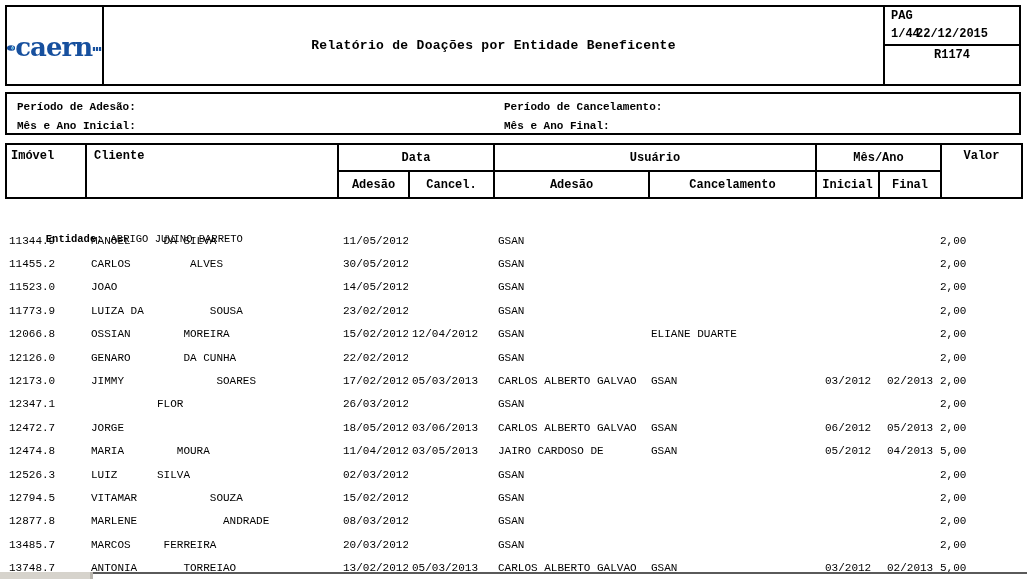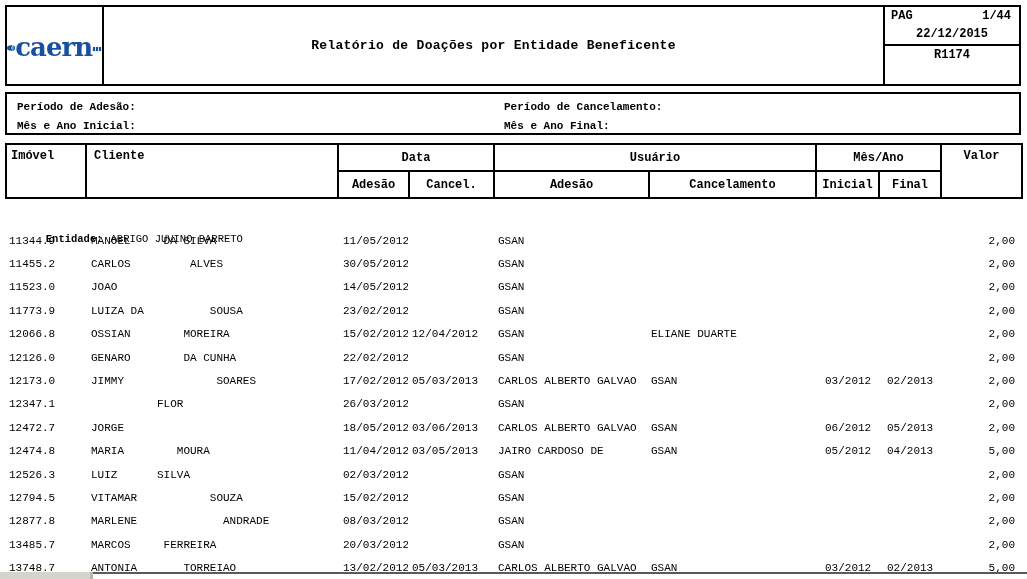--- a/index.html
+++ b/index.html
@@ -14,21 +14,21 @@
              display:flex;flex-direction:row;align-items:center;padding-top:5px;}
   .logo-text{font-family:"DejaVu Serif","Liberation Serif",serif;font-weight:bold;
              font-size:26px;line-height:22px;color:#17509e;letter-spacing:-1px;margin-top:-2px;}
   .logo-tagline{width:84px;height:4px;background:#17509e;margin-top:2px;
                 background-image:repeating-linear-gradient(90deg,rgba(255,255,255,.85) 0 1px,transparent 1px 3px);}
   .title-cell{flex:1;display:flex;align-items:center;justify-content:center;
               font-weight:bold;font-size:13px;letter-spacing:.3px;border-radius:11px;}
   .meta-cell{width:136px;border-left:2px solid #000;box-sizing:border-box;
              font-weight:bold;font-size:12px;display:flex;flex-direction:column;}
   .meta-row{height:18px;line-height:18px;}
-  .meta-row.pag{display:flex;justify-content:space-between;padding:0 8px 0 6px;}
+  .meta-row.pag{display:flex;justify-content:space-between;padding:0 8px 0 6px;flex-direction:column;}
   .meta-row.center{text-align:center;}
   .meta-divider{border-top:2px solid #000;margin-top:1px;}
 
   
   .filter-box{position:absolute;left:5px;top:92px;width:1016px;height:43px;
               border:2px solid #000;box-sizing:border-box;font-weight:bold;font-size:11px;}
   .filter-col{position:absolute;top:4px;}
   .filter-col div{height:19px;line-height:19px;}
   .filter-col.left{left:10px;}
   .filter-col.right{left:497px;}
@@ -52,21 +52,21 @@
             height:23.4px;align-items:center;font-size:11px;}
   .cell{white-space:pre;overflow:hidden;}
   .c-imovel{padding-left:4px;}
   .c-cliente{padding-left:6px;}
   .c-dadesao{padding-left:6px;}
   .c-dcancel{padding-left:4px;}
   .c-uadesao{padding-left:5px;}
   .c-ucancel{padding-left:3px;}
   .c-minicial{padding-left:10px;}
   .c-mfinal{padding-left:9px;}
-  .c-valor{text-align:right;padding-right:6px;}
+  .c-valor{padding-right:6px;}
 
   
   .bottom-strip{position:absolute;left:0;bottom:0;width:1027px;height:7px;}
   .strip-grey{position:absolute;left:0;top:0;width:90px;height:7px;background:#d6d3cc;border-right:3px solid #b9b6af;}
   .strip-line{position:absolute;left:93px;right:0;top:0;height:2px;background:#5a5a5a;}
 </style>
 </head>
 <body>
 
 <div class="page">

